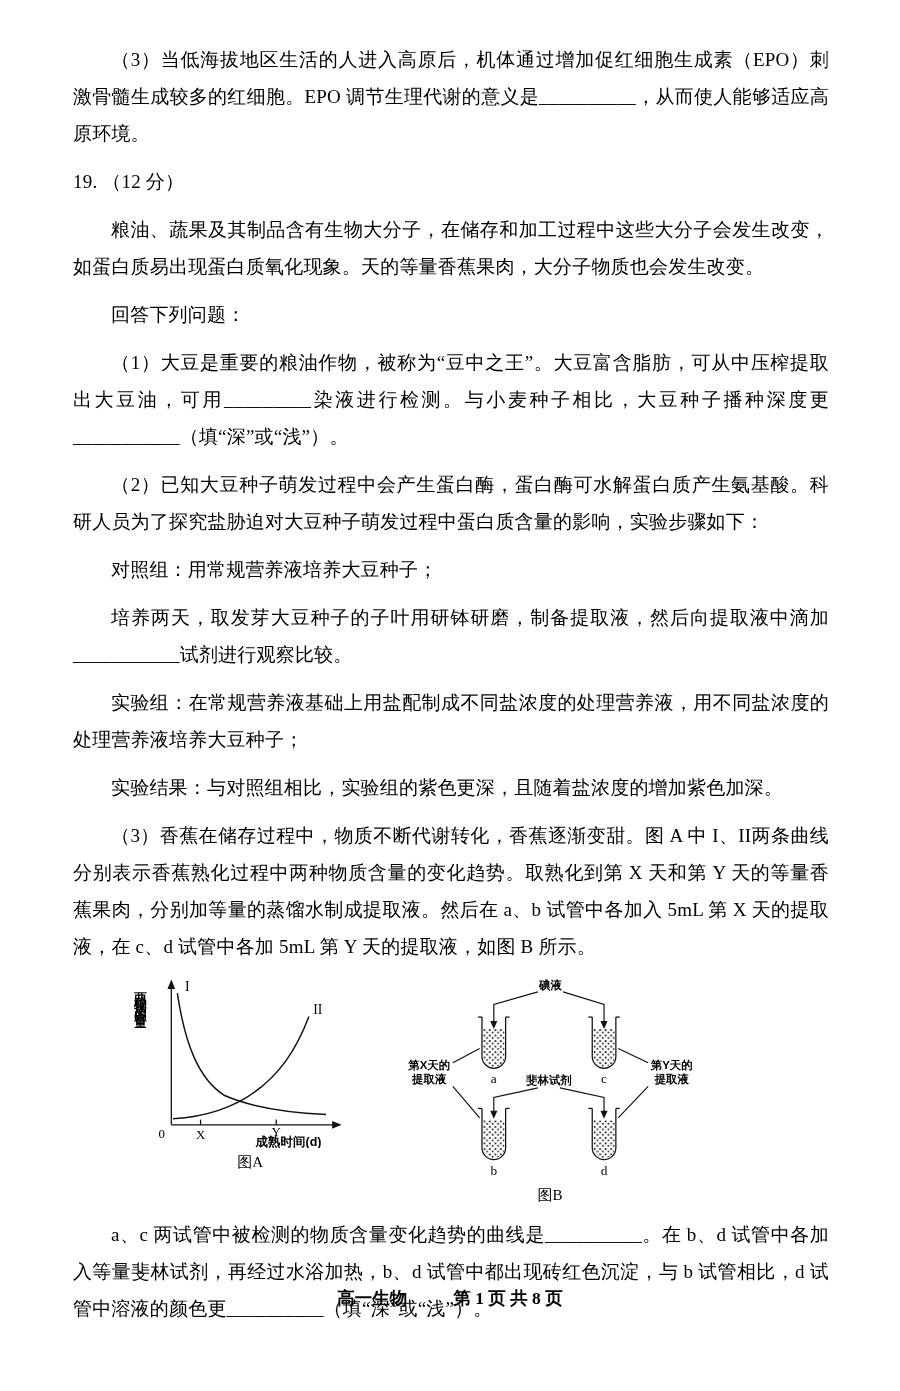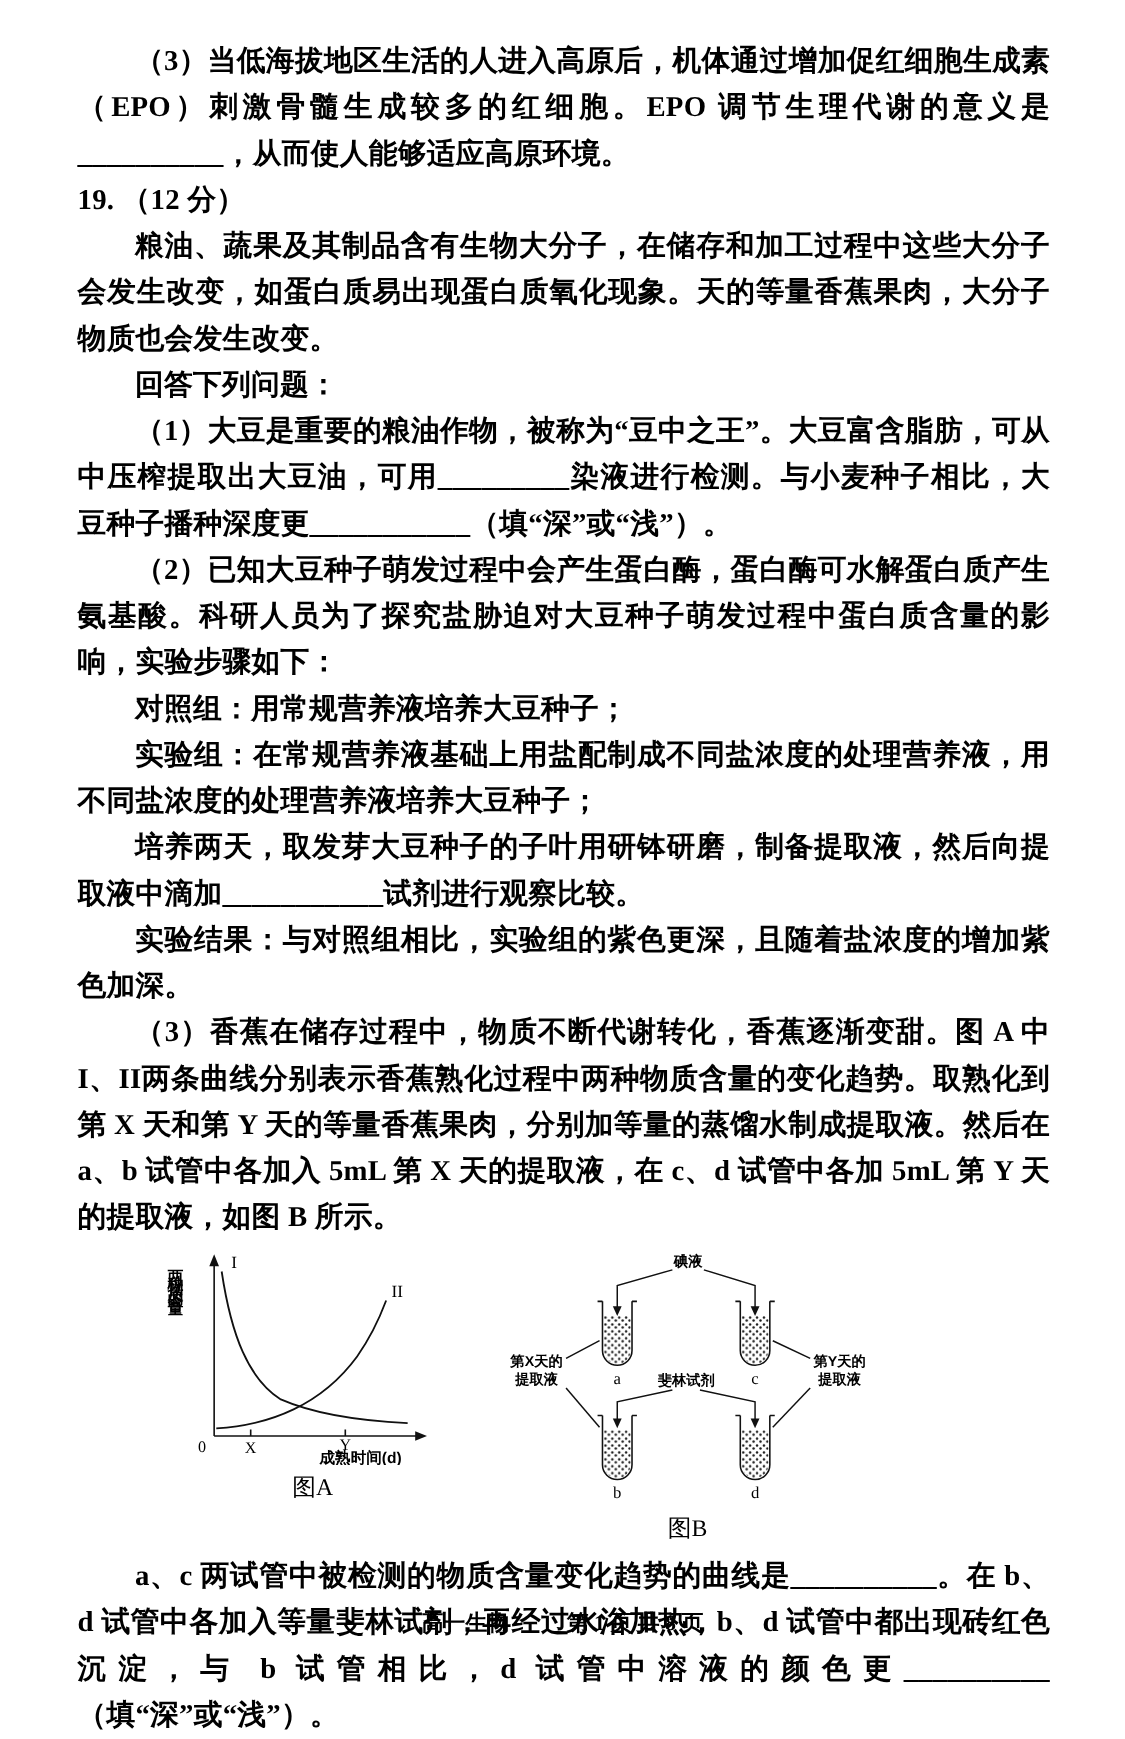--- a/index.html
+++ b/index.html
@@ -7,26 +7,25 @@
     width: 900px;
     height: 1391px;
     background: #ffffff;
     color: #000000;
     font-family: "Liberation Serif", "DejaVu Serif", serif;
     position: relative;
     overflow: hidden;
   }
   .page { padding: 30px 60px 0 62px; }
   .para {
-    font-size: 23px;
+    font-size: 19px;
     line-height: 37px;
     text-align: justify;
-    margin: 0;
+    margin: 11px;
     letter-spacing: 0.2px;
-    font-weight: bold;
   }
   .para.indent { text-indent: 2em; }
 
   
   .figure-row {
     display: flex;
     align-items: flex-start;
     gap: 46px;
     margin: 8px 0 6px 72px;
   }
@@ -36,21 +35,21 @@
     writing-mode: vertical-rl;
     text-orientation: upright;
     font-family: "Liberation Sans", "DejaVu Sans", sans-serif;
     font-weight: bold;
     font-size: 12.5px;
     letter-spacing: 4px;
     line-height: 1;
     margin-top: 6px;
   }
   .caption {
-    font-size: 19px;
+    font-size: 15px;
     text-align: center;
     margin-top: 5px;
   }
   .figA .caption { padding-left: 20px; }
 
   svg text { font-family: "Liberation Serif", "DejaVu Serif", serif; fill: #000; }
   svg .blabel {
     font-family: "Liberation Sans", "DejaVu Sans", sans-serif;
     font-weight: bold;
     font-size: 14.5px;
@@ -78,22 +77,22 @@
 
 <div class="page">
 
   <p class="para indent">（3）当低海拔地区生活的人进入高原后，机体通过增加促红细胞生成素（EPO）刺激骨髓生成较多的红细胞。EPO 调节生理代谢的意义是__________，从而使人能够适应高原环境。</p>
   <p class="para">19. （12 分）</p>
   <p class="para indent">粮油、蔬果及其制品含有生物大分子，在储存和加工过程中这些大分子会发生改变，如蛋白质易出现蛋白质氧化现象。天的等量香蕉果肉，大分子物质也会发生改变。</p>
   <p class="para indent">回答下列问题：</p>
   <p class="para indent">（1）大豆是重要的粮油作物，被称为“豆中之王”。大豆富含脂肪，可从中压榨提取出大豆油，可用_________染液进行检测。与小麦种子相比，大豆种子播种深度更___________（填“深”或“浅”）。</p>
   <p class="para indent">（2）已知大豆种子萌发过程中会产生蛋白酶，蛋白酶可水解蛋白质产生氨基酸。科研人员为了探究盐胁迫对大豆种子萌发过程中蛋白质含量的影响，实验步骤如下：</p>
   <p class="para indent">对照组：用常规营养液培养大豆种子；</p>
+  <p class="para indent">培养两天，取发芽大豆种子的子叶用研钵研磨，制备提取液，然后向提取液中滴加___________试剂进行观察比较。</p>
   <p class="para indent">实验组：在常规营养液基础上用盐配制成不同盐浓度的处理营养液，用不同盐浓度的处理营养液培养大豆种子；</p>
-  <p class="para indent">培养两天，取发芽大豆种子的子叶用研钵研磨，制备提取液，然后向提取液中滴加___________试剂进行观察比较。</p>
   <p class="para indent">实验结果：与对照组相比，实验组的紫色更深，且随着盐浓度的增加紫色加深。</p>
   <p class="para indent">（3）香蕉在储存过程中，物质不断代谢转化，香蕉逐渐变甜。图 A 中 I、II两条曲线分别表示香蕉熟化过程中两种物质含量的变化趋势。取熟化到第 X 天和第 Y 天的等量香蕉果肉，分别加等量的蒸馏水制成提取液。然后在 a、b 试管中各加入 5mL 第 X 天的提取液，在 c、d 试管中各加 5mL 第 Y 天的提取液，如图 B 所示。</p>
 
   <div class="figure-row">
 
     <div class="figA">
       <div class="figA-body">
         <div class="vlabel">两种物质的含量</div>
         <svg width="200" height="172" viewBox="0 0 232 200">
           <line class="axis" x1="28" y1="173" x2="28" y2="12"></line>

